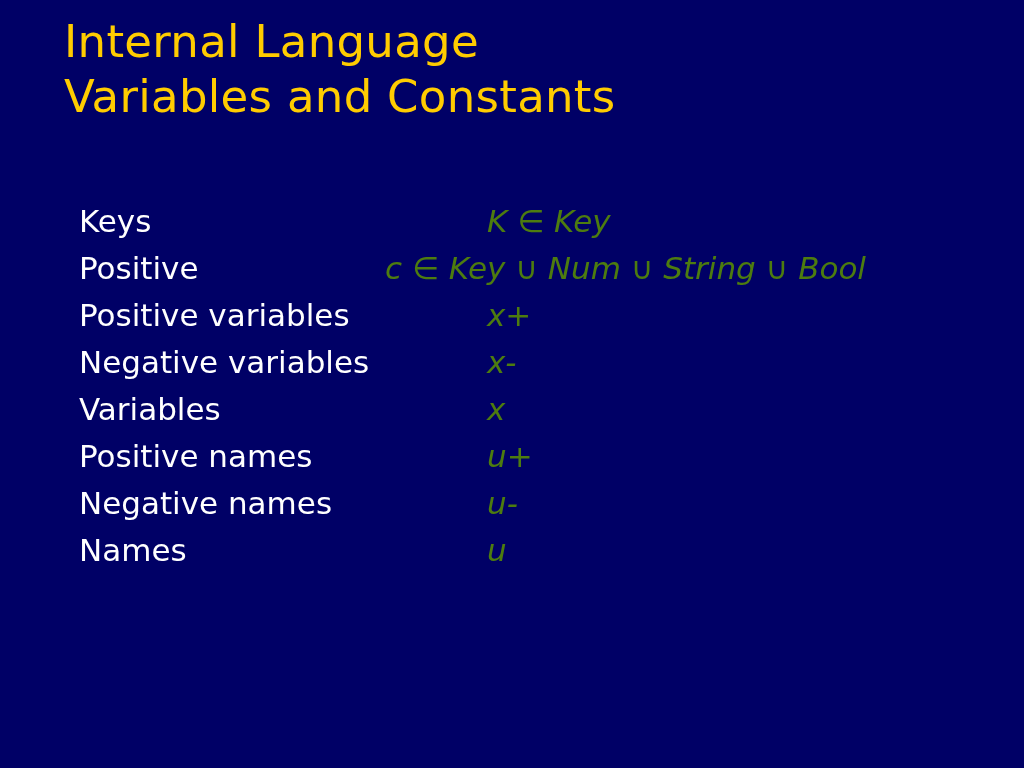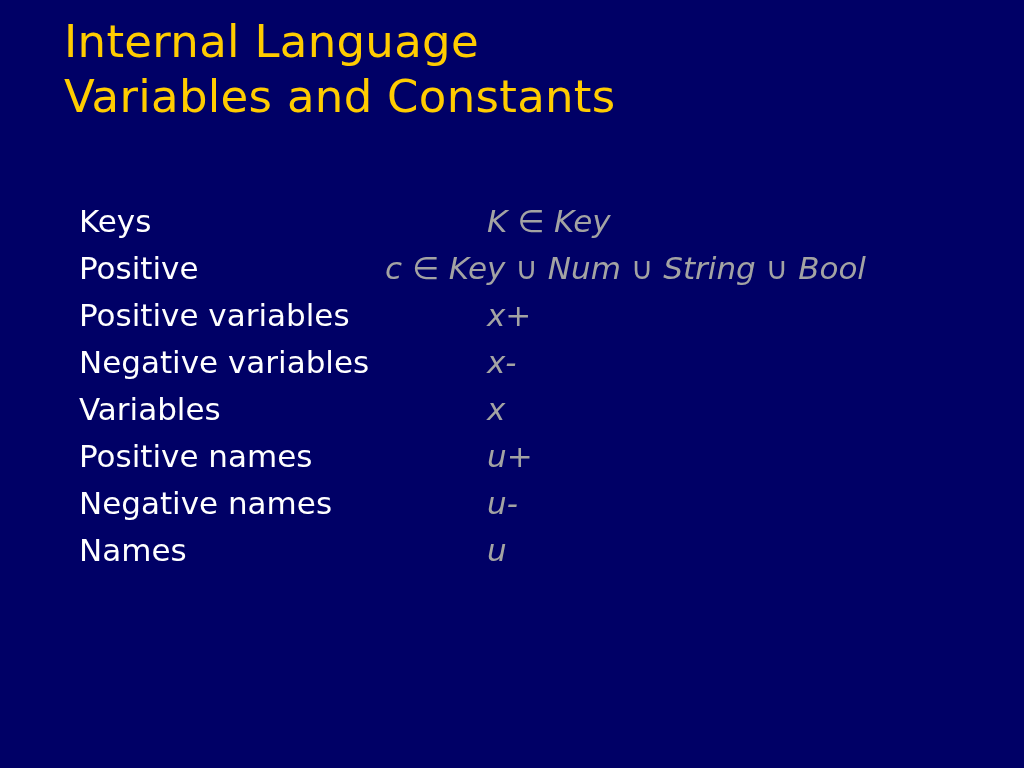--- a/index.html
+++ b/index.html
@@ -59,21 +59,21 @@
     font-family: "DejaVu Sans", sans-serif;
     font-size: 31px;
     font-weight: 400;
     line-height: 47px;
     white-space: pre;
   }
   .def-value {
     position: absolute;
     left: 487px;
     top: 0;
-    color: #a3a3a3;
+    color: #4d7c0f;
     font-family: "DejaVu Sans", sans-serif;
     font-size: 31px;
     font-style: italic;
     font-weight: 400;
     line-height: 47px;
     white-space: pre;
   }
   
   .def-row.wide .def-value {
     left: 385px;

